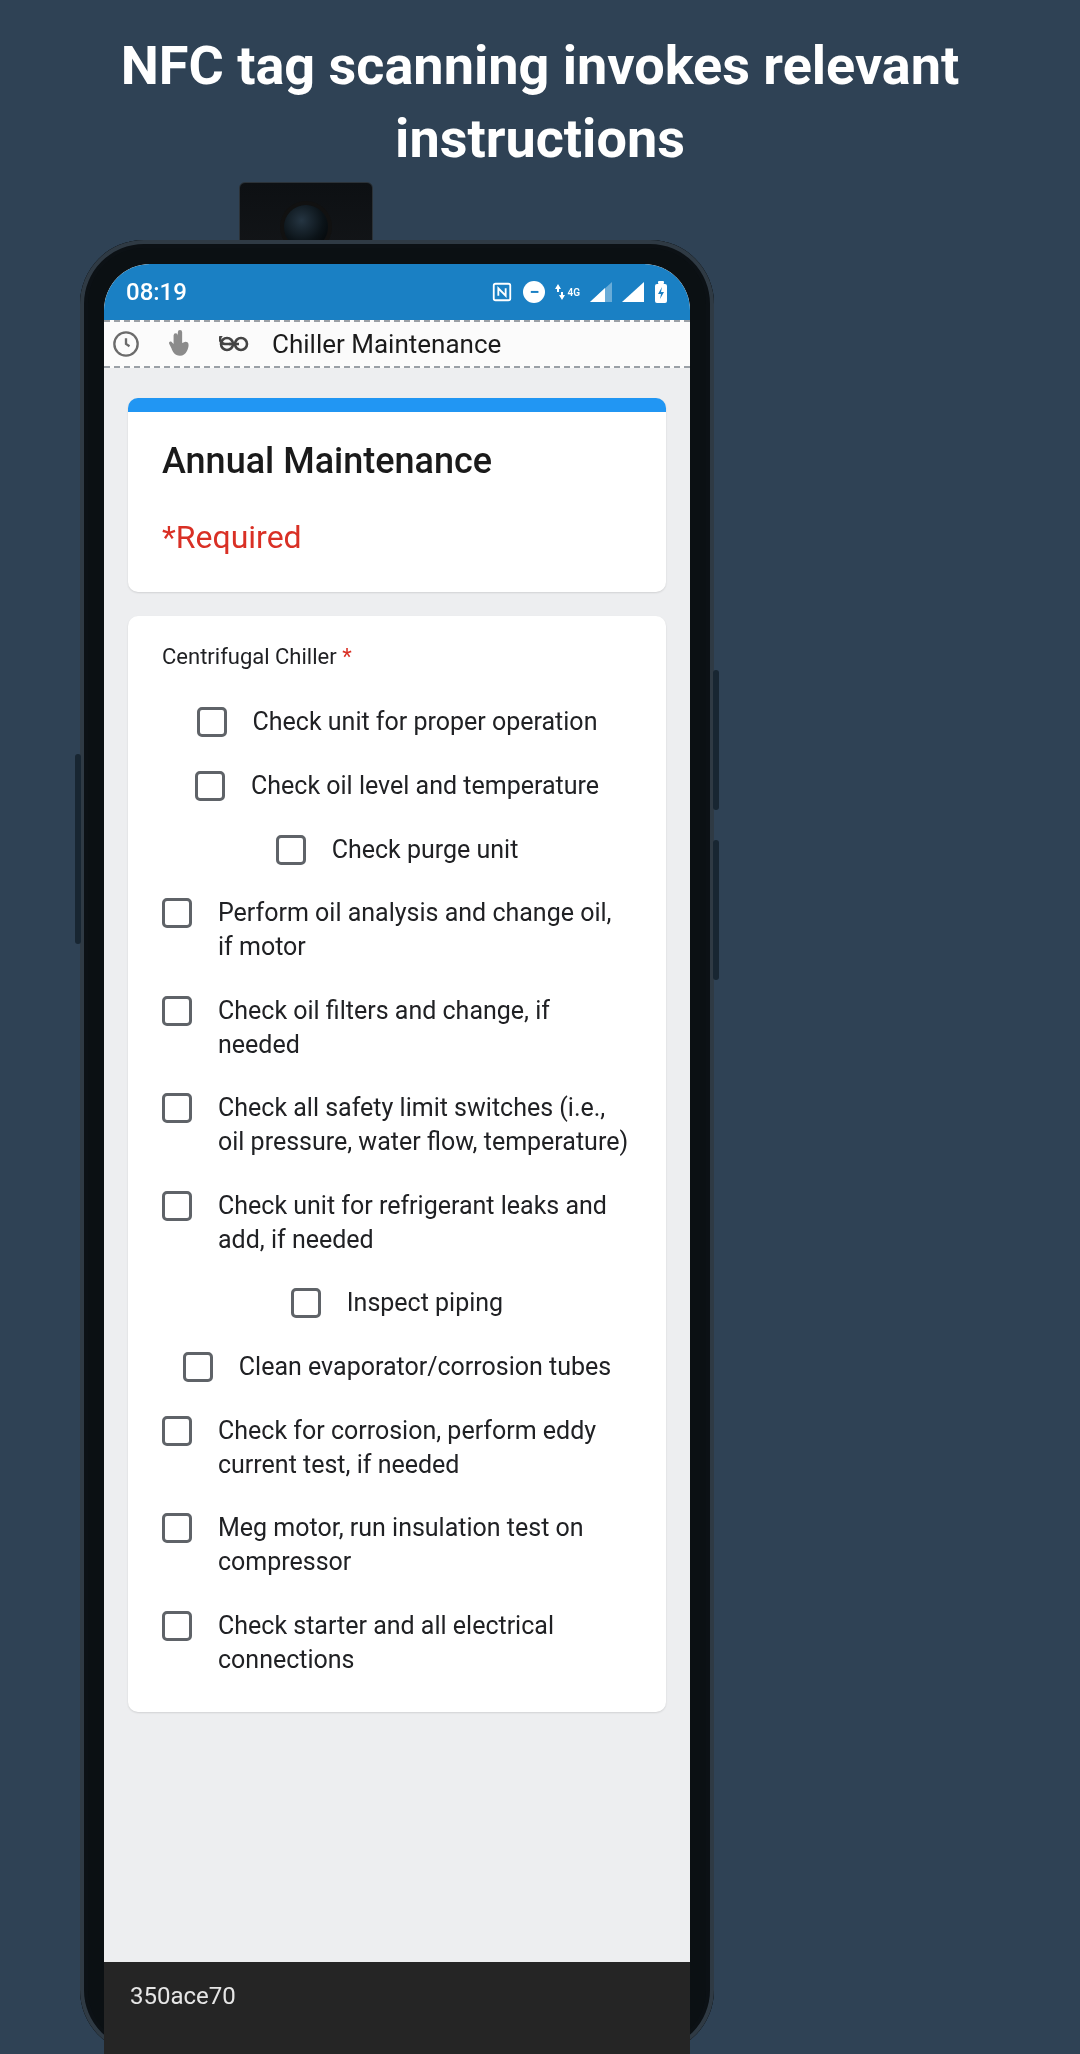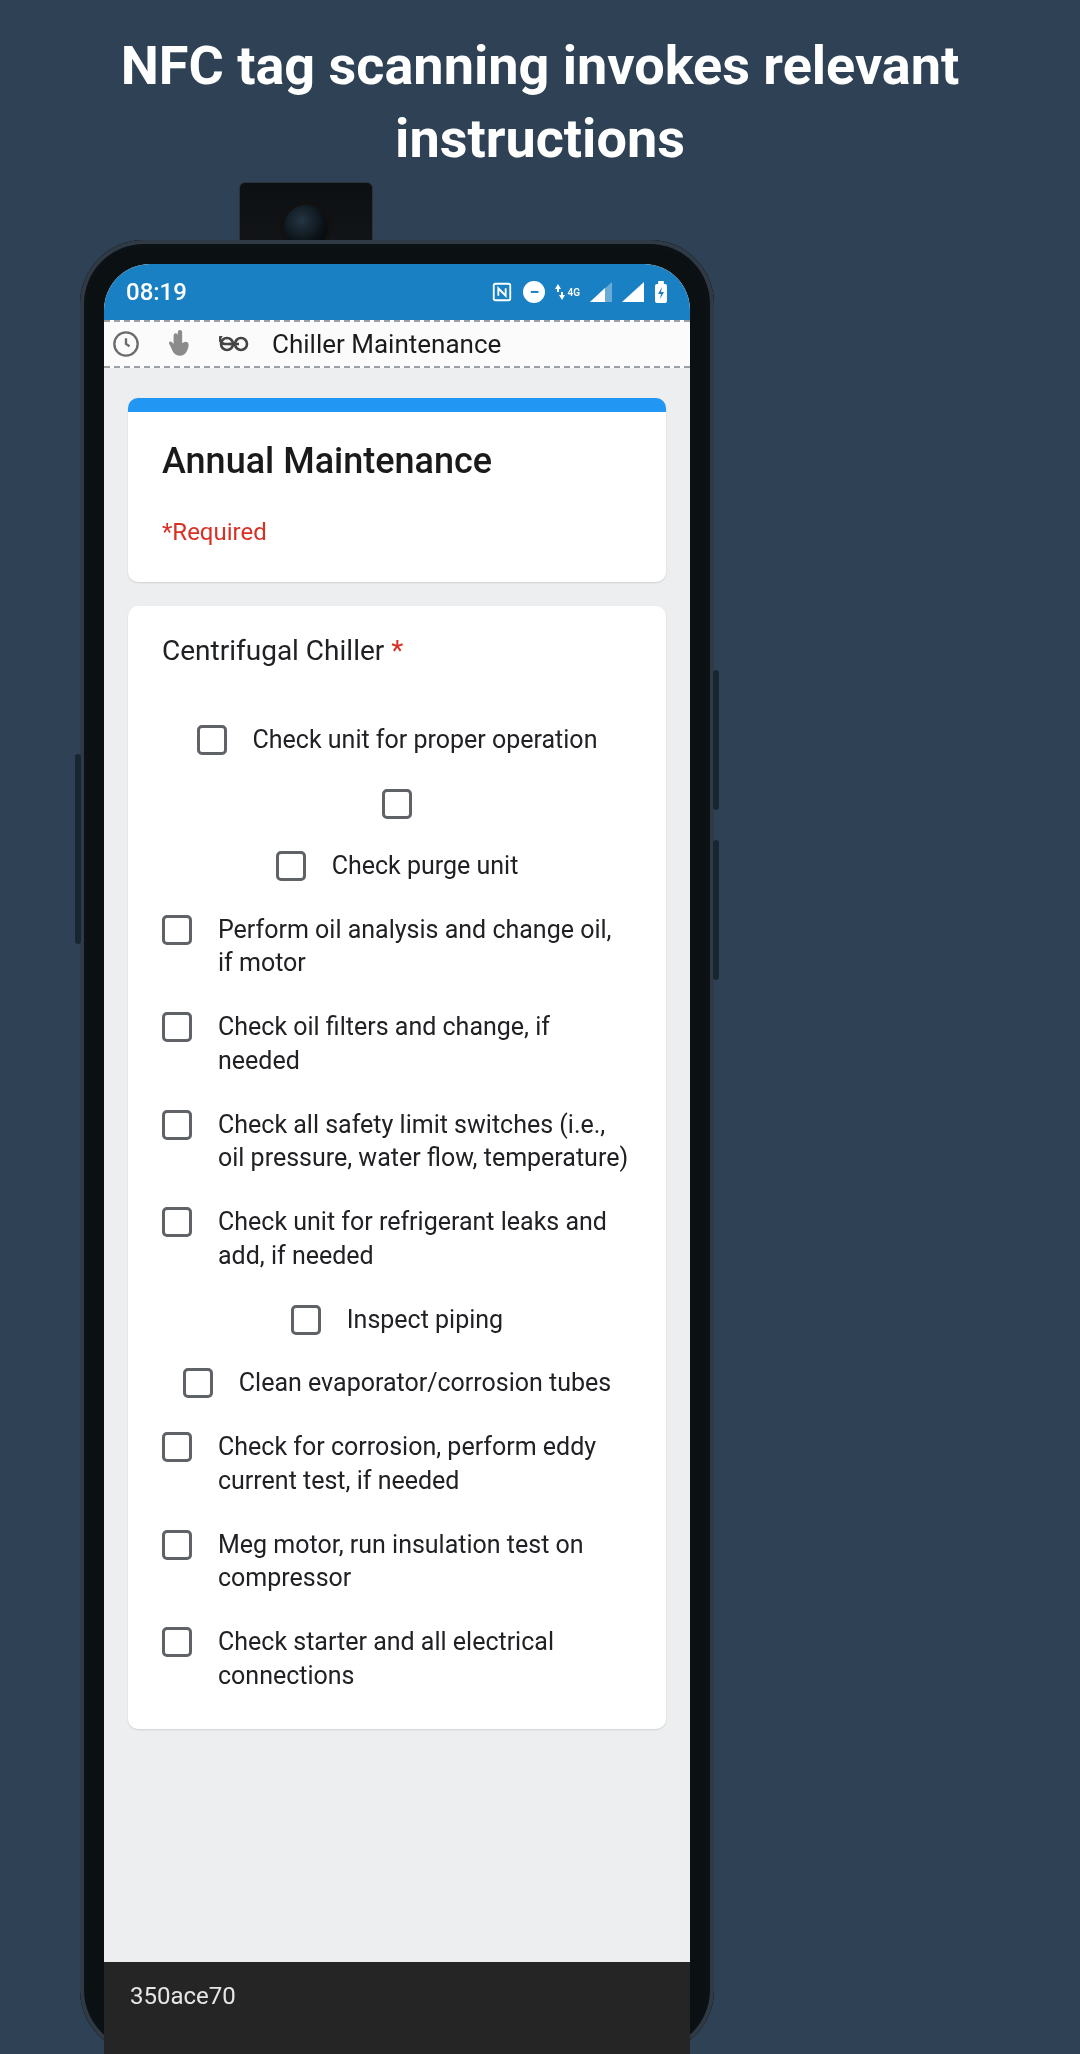--- a/index.html
+++ b/index.html
@@ -96,22 +96,22 @@
   .card {
     background:#fff;
     border-radius:10px;
     box-shadow: 0 1px 2px rgba(0,0,0,.12);
     margin-bottom: 24px;
     overflow:hidden;
   }
   .card.header-card { border-top: 14px solid #2196f3; }
   .card-pad { padding: 28px 34px 36px; }
   .form-title { font-size: 36px; color:#1a1a1a; font-weight:500; font-family: "Google Sans", Roboto, Arial, sans-serif; }
-  .required-note { color:#d93025; font-size:24px; margin-top:36px; }
-  .section-title { font-size:28px; color:#202124; margin-bottom: 56px; }
+  .required-note { color:#d93025; font-size:32px; margin-top:36px; }
+  .section-title { font-size:22px; color:#202124; margin-bottom: 36px; }
   .req-star { color:#d93025; }
 
   .check-list { display:flex; flex-direction:column; gap:30px;align-items:center; }
   .check-item { display:flex; align-items:flex-start; gap:26px; }
   .check-box {
     flex: 0 0 30px;
     width:30px; height:30px;
     border: 3px solid #5f6368;
     border-radius:5px;
     margin-top:2px;
@@ -210,20 +210,21 @@
             <span>Centrifugal Chiller</span>
             <span class="req-star"> *</span>
           </div>
           <div class="check-list" id="checklist">
               <label class="check-item">
                 <span class="check-box"></span>
                 <span class="check-label">Check unit for proper operation</span>
               </label>
               <label class="check-item">
                 <span class="check-box"></span>
+                <span class="check-label">Check oil level and temperature</span>
               </label>
               <label class="check-item">
                 <span class="check-box"></span>
                 <span class="check-label">Check purge unit</span>
               </label>
               <label class="check-item">
                 <span class="check-box"></span>
                 <span class="check-label">Perform oil analysis and change oil, if motor</span>
               </label>
               <label class="check-item">

